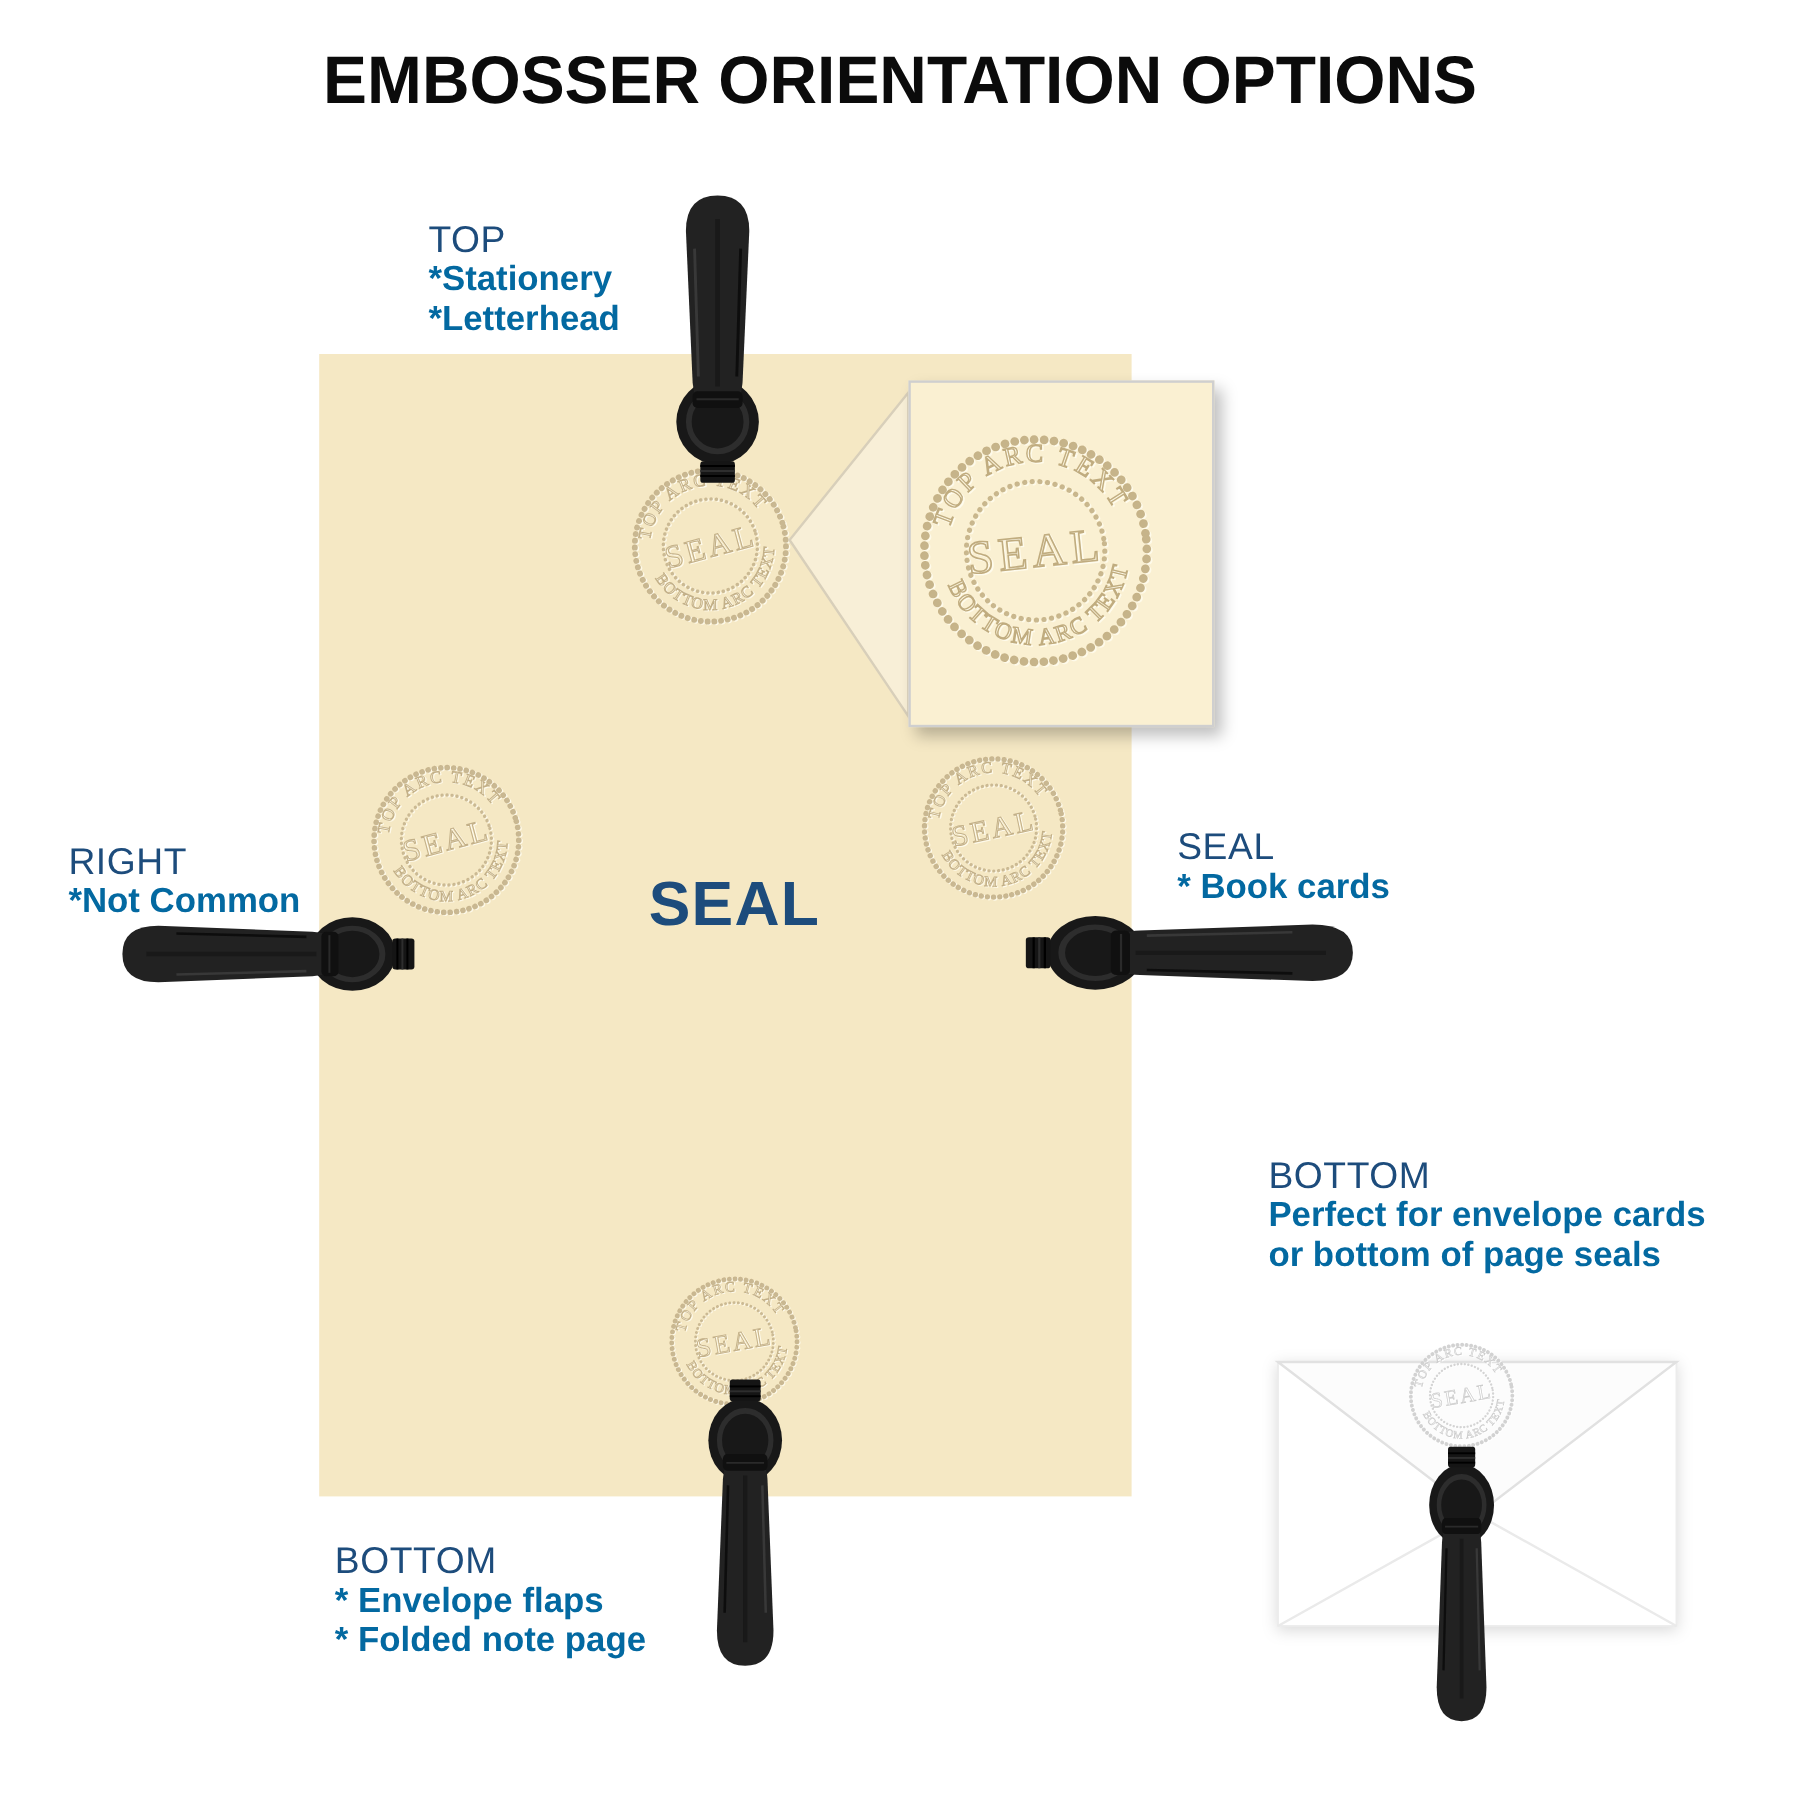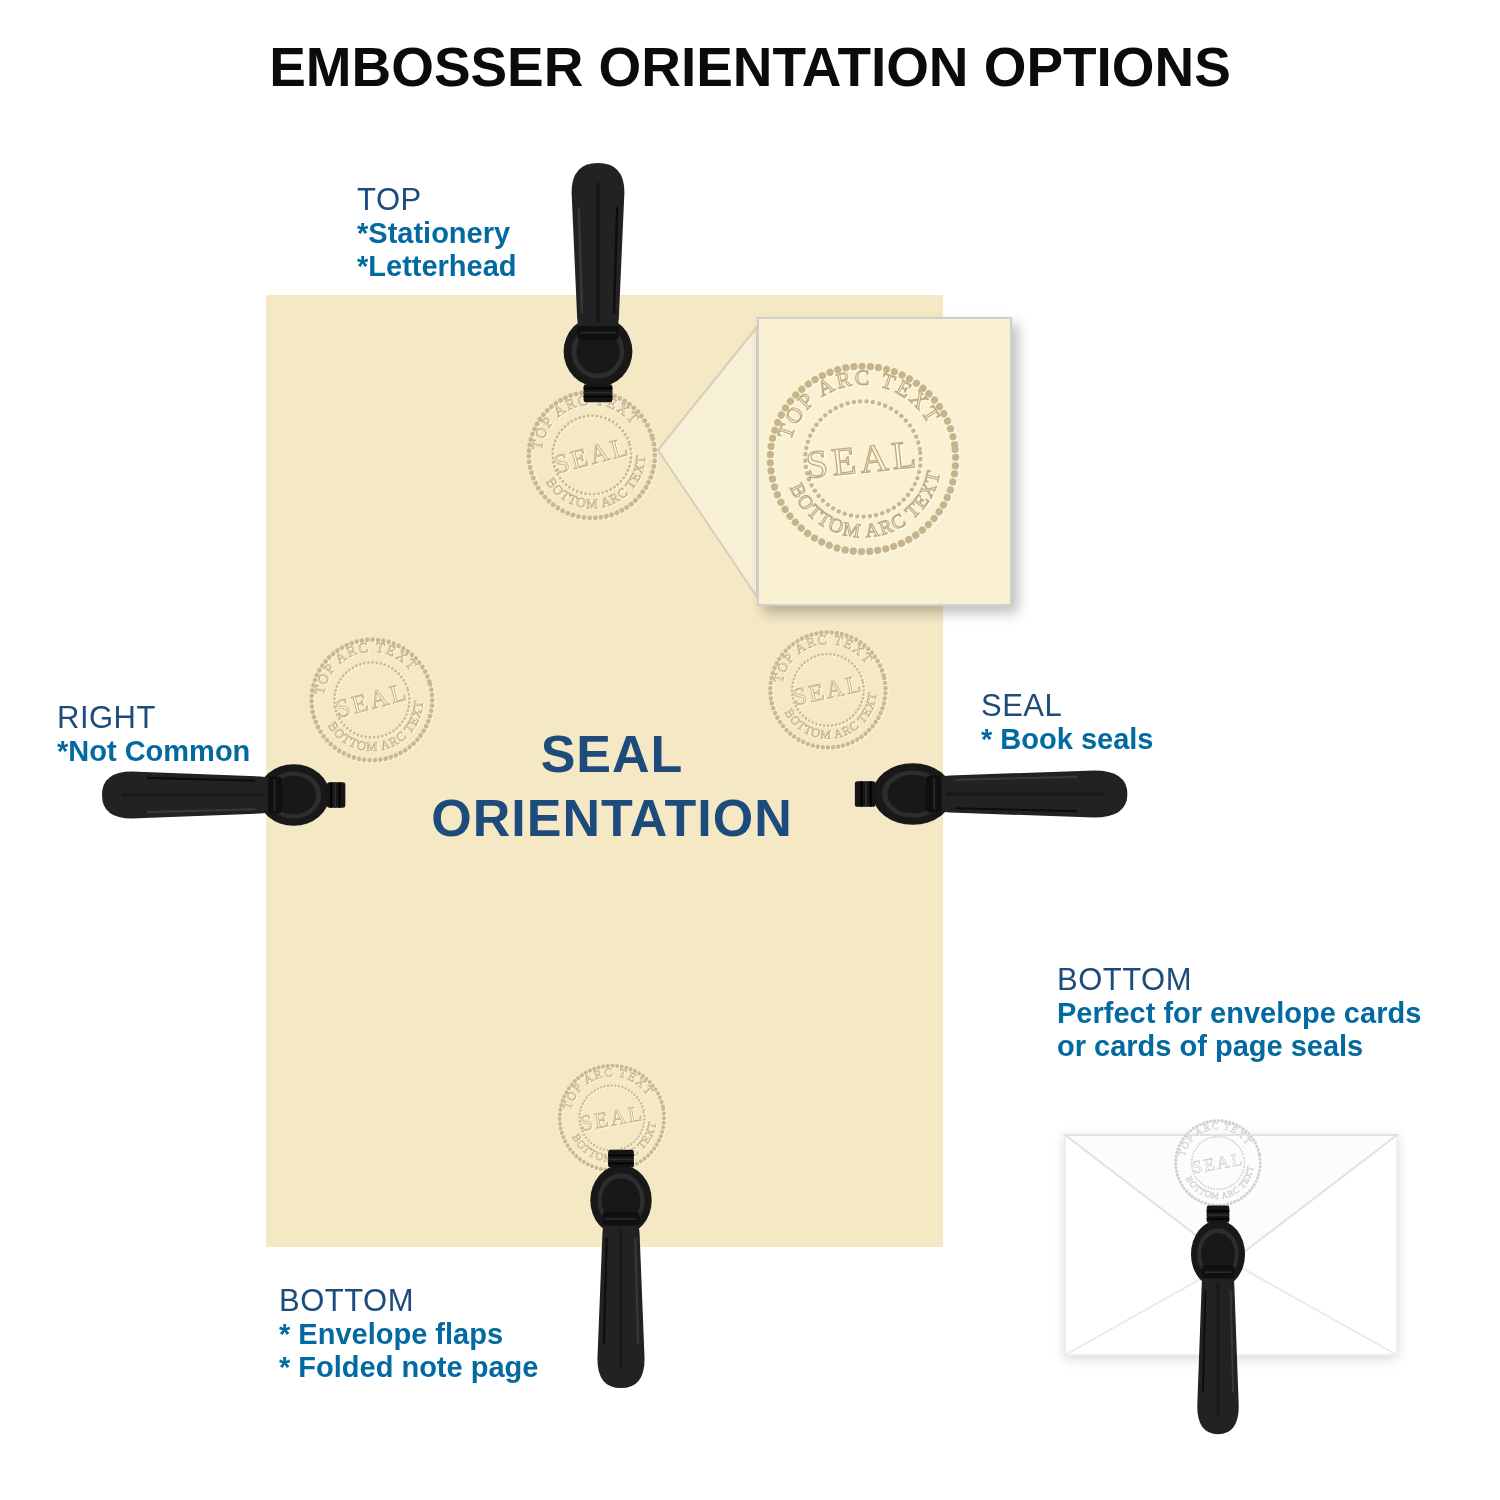--- a/index.html
+++ b/index.html
@@ -104,21 +104,20 @@
 </svg>
 
 <div id="inset" class="abs"></div>
 <svg class="abs seal" style="left:760px;top:356px;width:206px;height:206px;color:#c0ac7f;transform:rotate(-6deg)" viewBox="0 0 200 200">
   <use href="#seal-art" x="1.2" y="1.2" style="color:#fffdf0" opacity="0.9"></use>
     <use href="#seal-art"></use>
 </svg>
 
 <div id="paper-heading" class="abs">
   <div>SEAL</div>
-  <div>ORIENTATION</div>
 </div>
 
 <svg class="abs emb" viewBox="0 0 140 300" preserveAspectRatio="none" style="left:542px;top:158px;width:112px;height:246px">
     <use href="#embosser-art"></use>
   </svg>
 
 <svg class="abs emb" viewBox="0 0 140 300" preserveAspectRatio="none" style="left:172px;top:670px;width:100px;height:250px;transform:rotate(-90deg)">
     <use href="#embosser-art"></use>
   </svg>
 
@@ -136,33 +135,33 @@
   <div class="line">*Letterhead</div>
 </div>
 
 <div id="label-left" class="abs label">
   <div class="head">RIGHT</div>
   <div class="line">*Not Common</div>
 </div>
 
 <div id="label-right" class="abs label">
   <div class="head">SEAL</div>
-  <div class="line">* Book seals</div>
+  <div class="line">* Book cards</div>
 </div>
 
 <div id="label-bottom-left" class="abs label">
   <div class="head">BOTTOM</div>
   <div class="line">* Envelope flaps</div>
   <div class="line">* Folded note page</div>
 </div>
 
 <div id="label-bottom-right" class="abs label">
   <div class="head">BOTTOM</div>
   <div class="line">Perfect for envelope cards</div>
-  <div class="line">or cards of page seals</div>
+  <div class="line">or bottom of page seals</div>
 </div>
 
 <svg class="abs" style="left:1055px;top:1125px;width:352px;height:245px;filter:drop-shadow(0 3px 6px rgba(0,0,0,0.15))" viewBox="0 0 352 245">
   <rect x="10" y="10" width="332" height="220" fill="#ffffff" stroke="#ececec" stroke-width="1.5"></rect>
   <path d="M10,230 L176,137 L342,230" fill="none" stroke="#eaeaea" stroke-width="2"></path>
   <path d="M10,10 L176,137 L342,10 Z" fill="#fcfcfc" stroke="#e1e1e1" stroke-width="2"></path>
 </svg>
 
 <svg class="abs seal" style="left:1171px;top:1116px;width:94px;height:94px;color:#cdcdcd;transform:rotate(-10deg)" viewBox="0 0 200 200">
   <use href="#seal-art" x="1.6" y="1.6" style="color:#ffffff"></use>

